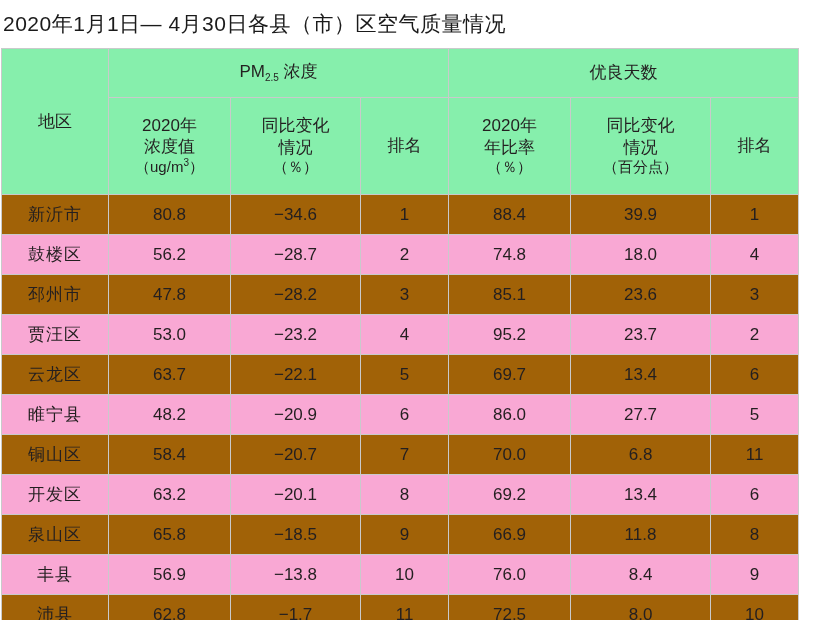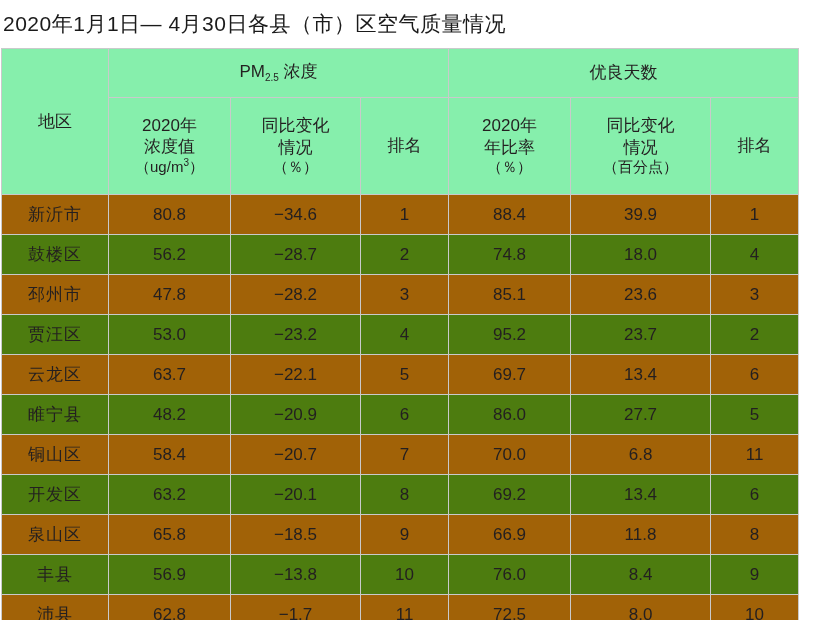--- a/index.html
+++ b/index.html
@@ -70,21 +70,21 @@
   .sub-head .l { display: block; }
   .sub-head .sm { font-size: 15px; }
   sub { font-size: 10px; }
   sup { font-size: 10px; }
 
   .air-table tbody td {
     height: 37px;
     font-size: 17px;
   }
   tr.odd td { background: #a16207; }
-  tr.even td { background: #4d7c0f; }
+  tr.even td { background: #f9a8d4; }
   tr.odd td.region, tr.even td.region { }
   td.region {
     font-size: 17px;
     letter-spacing: 1px;
   }
   .neg { white-space: nowrap; }
 </style>
 </head>
 <body>
 

